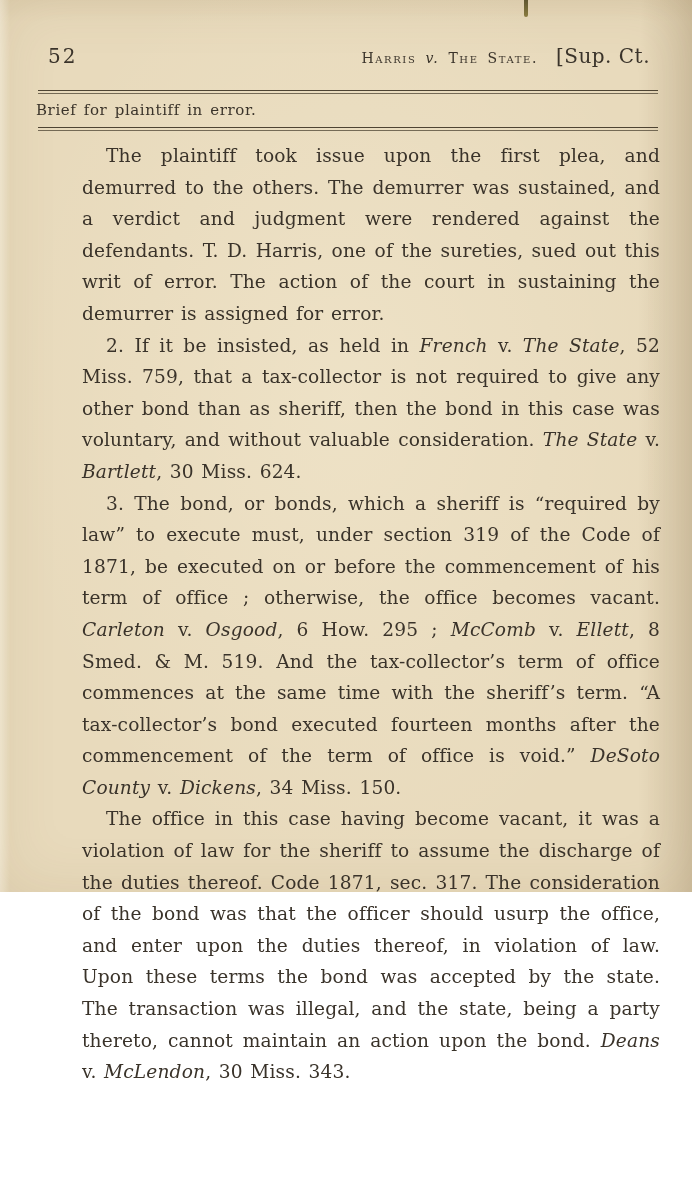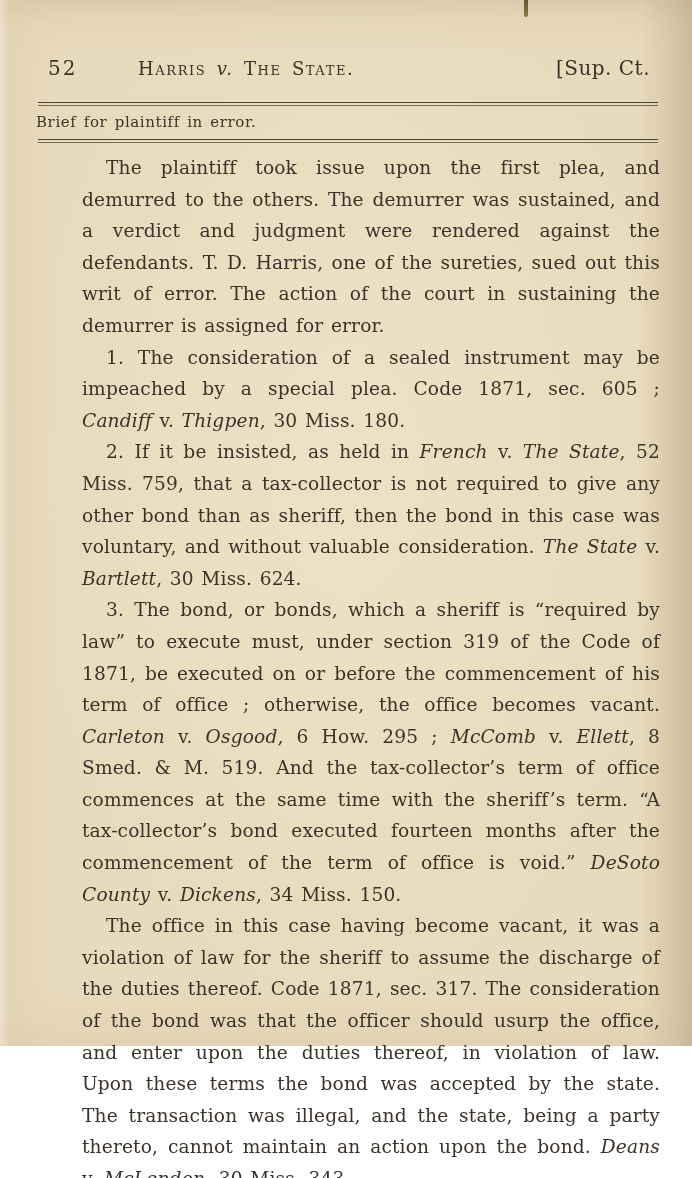--- a/index.html
+++ b/index.html
@@ -12,34 +12,34 @@
   html, body {
     margin: 0;
     padding: 0;
     width: 692px;
     height: 1178px;
     overflow: hidden;
   }
   .page {
     position: relative;
     width: 692px;
-    height: 1046px;
+    height: 892px;
     background-color: var(--paper);
     background-image:
       linear-gradient(to right,
         rgba(255,250,235,0.55) 0px, rgba(255,250,235,0.0) 10px,
         rgba(0,0,0,0.0) 640px, rgba(90,65,30,0.10) 676px, rgba(90,65,30,0.16) 692px),
       linear-gradient(to bottom,
         rgba(120,90,40,0.05) 0px, rgba(0,0,0,0.0) 22px,
         rgba(0,0,0,0.0) 1130px, rgba(90,65,30,0.10) 1166px, rgba(70,50,25,0.20) 1178px),
       radial-gradient(ellipse at 50% 45%, rgba(255,248,228,0.25) 0%, rgba(0,0,0,0.0) 70%);
     box-shadow: inset 0 0 60px rgba(120, 90, 40, 0.12);
     color: var(--ink);
     font-family: "DejaVu Serif", "Liberation Serif", serif;
-    padding: 56px 32px 0 36px;
+    padding: 44px 32px 0 36px;
   }
   
   .ink-mark {
     position: absolute;
     top: 0;
     left: 524px;
     width: 4px;
     height: 17px;
     background: linear-gradient(to bottom, #4a421c, #7a6b2a);
     border-radius: 0 0 2px 2px;
@@ -49,22 +49,22 @@
     display: grid;
     grid-template-columns: 90px 1fr 112px;
     align-items: baseline;
     padding: 0 10px 0 12px;
   }
   .page-num {
     font-size: 20px;
     letter-spacing: 2px;
   }
   .header-title {
-    text-align: left;
-    font-size: 18px;
+    text-align: right;
+    font-size: 14px;
     letter-spacing: 1.6px;
     word-spacing: 3px;
     white-space: nowrap;
   }
   .court-label {
     text-align: right;
     font-size: 20px;
     letter-spacing: 0.5px;
     white-space: nowrap;
   }
@@ -109,18 +109,17 @@
   </header>
 
   <div class="rule rule-top"></div>
 
   <div class="running-head">Brief for plaintiff in error.</div>
 
   <div class="rule rule-bottom"></div>
 
   <main class="body-text">
       <p class="para indent"><span>The plaintiff took issue upon the first plea, and demurred to the others. The demurrer was sustained, and a verdict and judgment were rendered against the defendants. T. D. Harris, one of the sureties, sued out this writ of error. The action of the court in sustaining the demurrer is assigned for error.</span></p>
-      <p class="para indent"><span>1. The consideration of a sealed instrument may be impeached by a special plea. Code 1871, sec. 605 ; </span><span class="it">Candiff</span><span> v. </span><span class="it">Thigpen</span><span>, 30 Miss. 180.</span></p>
       <p class="para indent"><span>2. If it be insisted, as held in </span><span class="it">French</span><span> v. </span><span class="it">The State</span><span>, 52 Miss. 759, that a tax-collector is not required to give any other bond than as sheriff, then the bond in this case was voluntary, and without valuable consideration. </span><span class="it">The State</span><span> v. </span><span class="it">Bartlett</span><span>, 30 Miss. 624.</span></p>
       <p class="para indent"><span>3. The bond, or bonds, which a sheriff is “required by law” to execute must, under section 319 of the Code of 1871, be executed on or before the commencement of his term of office ; otherwise, the office becomes vacant. </span><span class="it">Carleton</span><span> v. </span><span class="it">Osgood</span><span>, 6 How. 295 ; </span><span class="it">McComb</span><span> v. </span><span class="it">Ellett</span><span>, 8 Smed. &amp; M. 519. And the tax-collector’s term of office commences at the same time with the sheriff’s term. “A tax-collector’s bond executed fourteen months after the commencement of the term of office is void.” </span><span class="it">DeSoto County</span><span> v. </span><span class="it">Dickens</span><span>, 34 Miss. 150.</span></p>
       <p class="para indent"><span>The office in this case having become vacant, it was a violation of law for the sheriff to assume the discharge of the duties thereof. Code 1871, sec. 317. The consideration of the bond was that the officer should usurp the office, and enter upon the duties thereof, in violation of law. Upon these terms the bond was accepted by the state. The transaction was illegal, and the state, being a party thereto, cannot maintain an action upon the bond. </span><span class="it">Deans</span><span> v. </span><span class="it">McLendon</span><span>, 30 Miss. 343.</span></p>
     </main>
 </div>
 
 </body></html>

